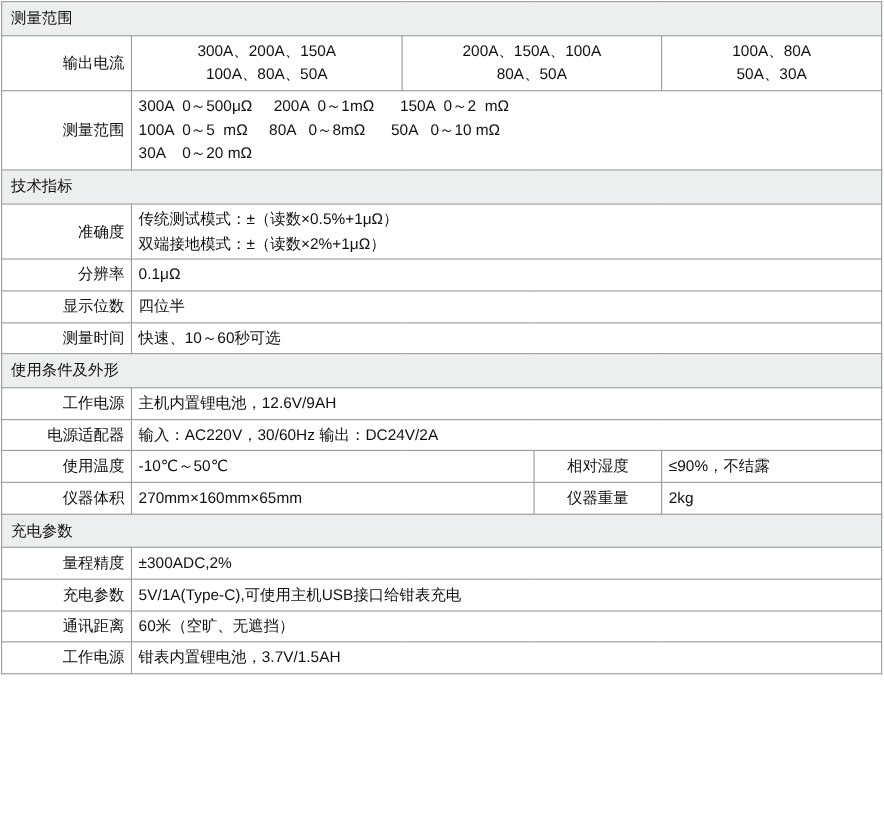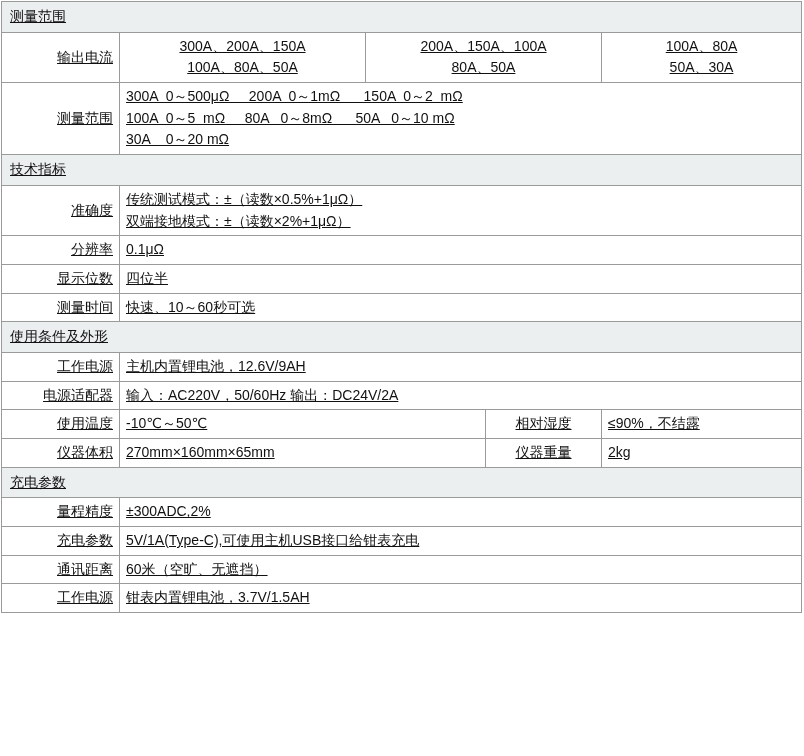--- a/index.html
+++ b/index.html
@@ -13,21 +13,20 @@
     font-family: "Liberation Sans", "DejaVu Sans", sans-serif;
     font-size: 14px;
     color: #111111;
     overflow: hidden;
   }
   .spec-table {
     border-collapse: collapse;
     width: 684px;
     margin: 1px 0 0 1px;
     table-layout: fixed;
-    text-decoration: underline;
   }
   .spec-table td {
     border: 1px solid #9a9a9a;
     padding: 3px 6px;
     vertical-align: middle;
     line-height: 1.55;
     font-size: 14px;
   }
   
   tr.section td {
@@ -133,21 +132,21 @@
     <td colspan="5">使用条件及外形</td>
   </tr>
 
   <tr>
     <td class="label">工作电源</td>
     <td class="value" colspan="4">主机内置锂电池，12.6V/9AH</td>
   </tr>
 
   <tr>
     <td class="label">电源适配器</td>
-    <td class="value" colspan="4">输入：AC220V，50/60Hz   输出：DC24V/2A</td>
+    <td class="value" colspan="4">输入：AC220V，30/60Hz   输出：DC24V/2A</td>
   </tr>
 
   <tr>
     <td class="label">使用温度</td>
     <td class="value" colspan="2">-10℃～50℃</td>
     <td class="center">相对湿度</td>
     <td class="value">≤90%，不结露</td>
   </tr>
 
   <tr>

